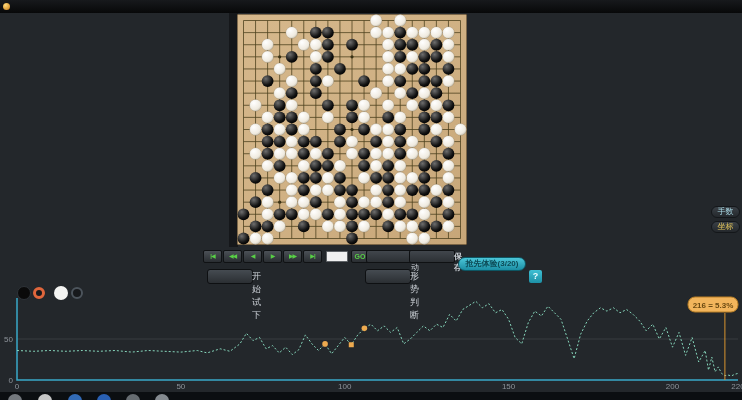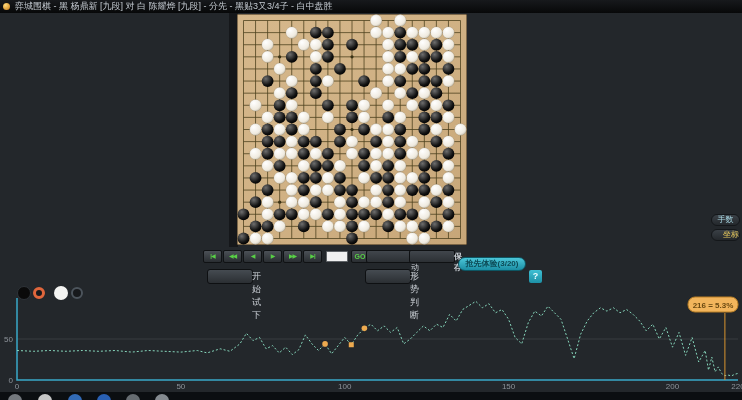--- a/index.html
+++ b/index.html
@@ -28,41 +28,40 @@
   .bigbtn{position:absolute;height:15px;border:1px solid #0e1012;border-radius:3px;box-sizing:border-box;
     background:linear-gradient(#454b51,#2b2f33);color:#ced3d9;font-size:9px;line-height:13px;text-align:center;cursor:pointer;padding-left:44px;}
   .cyanbtn{position:absolute;left:458px;top:257px;width:68px;height:14px;border-radius:7px;
     background:linear-gradient(#4cc6d8,#1b8ea4);border:1px solid #0d5663;box-sizing:border-box;
     color:#0c4a56;font-size:8px;line-height:12px;text-align:center;font-weight:bold;cursor:pointer;}
   .helpbtn{position:absolute;left:529px;top:270px;width:13px;height:13px;border-radius:2px;
     background:linear-gradient(#3fc0d4,#1d90a6);color:#eafcff;font-size:9px;line-height:13px;
     text-align:center;font-weight:bold;cursor:pointer;}
   .sidepill{position:absolute;left:711px;width:29px;height:12px;border-radius:6px;
     background:linear-gradient(#3a4046,#24282c);border:1px solid #14171a;box-sizing:border-box;
-    font-size:8px;line-height:10px;text-align:center;cursor:pointer;margin-top:8px;}
+    font-size:8px;line-height:10px;text-align:center;cursor:pointer;}
   .pill-moves{top:206px;color:#a8d8e4;}
-  .pill-coords{top:221px;color:#e2c45a;text-align:right;}
+  .pill-coords{top:221px;color:#e2c45a;}
   
   .legend{position:absolute;top:286px;left:0;height:16px;}
   .lg{position:absolute;border-radius:50%;box-sizing:border-box;}
   .lg-black{left:17px;top:0;width:14px;height:14px;background:#0a0a0a;border:1px solid #2e3338;}
   .lg-black-radio{left:33px;top:1px;width:12px;height:12px;background:#17191c;border:3px solid #e0663c;}
   .lg-white{left:54px;top:0;width:14px;height:14px;background:#f4f4f2;}
   .lg-white-radio{left:71px;top:1px;width:12px;height:12px;background:#17191c;border:2px solid #4c545c;}
   #chart-svg{position:absolute;left:0;top:284px;}
   
   .taskbar{position:absolute;left:0;top:392px;width:742px;height:8px;background:#0b0e11;overflow:hidden;}
   .tb-ic{position:absolute;top:2px;width:14px;height:14px;border-radius:50%;opacity:.85;}
 </style>
 </head>
 <body>
 
 <div class="titlebar">
   <span class="app-dot"></span>
-  <span>弈城围棋 - 黑 杨鼎新 [九段] 对 白 陈耀烨 [九段] - 分先 - 黑贴3又3/4子 - 白中盘胜</span>
 </div>
 
 <div class="board-edge"></div>
 <div class="board-wrap">
   <svg id="board-svg" width="230" height="231">
       <defs>
     <radialGradient id="gb" cx="35%" cy="30%" r="75%">
       <stop offset="0%" stop-color="#6e6e6e"></stop>
           <stop offset="70%" stop-color="#141414"></stop>
           <stop offset="100%" stop-color="#000"></stop>

